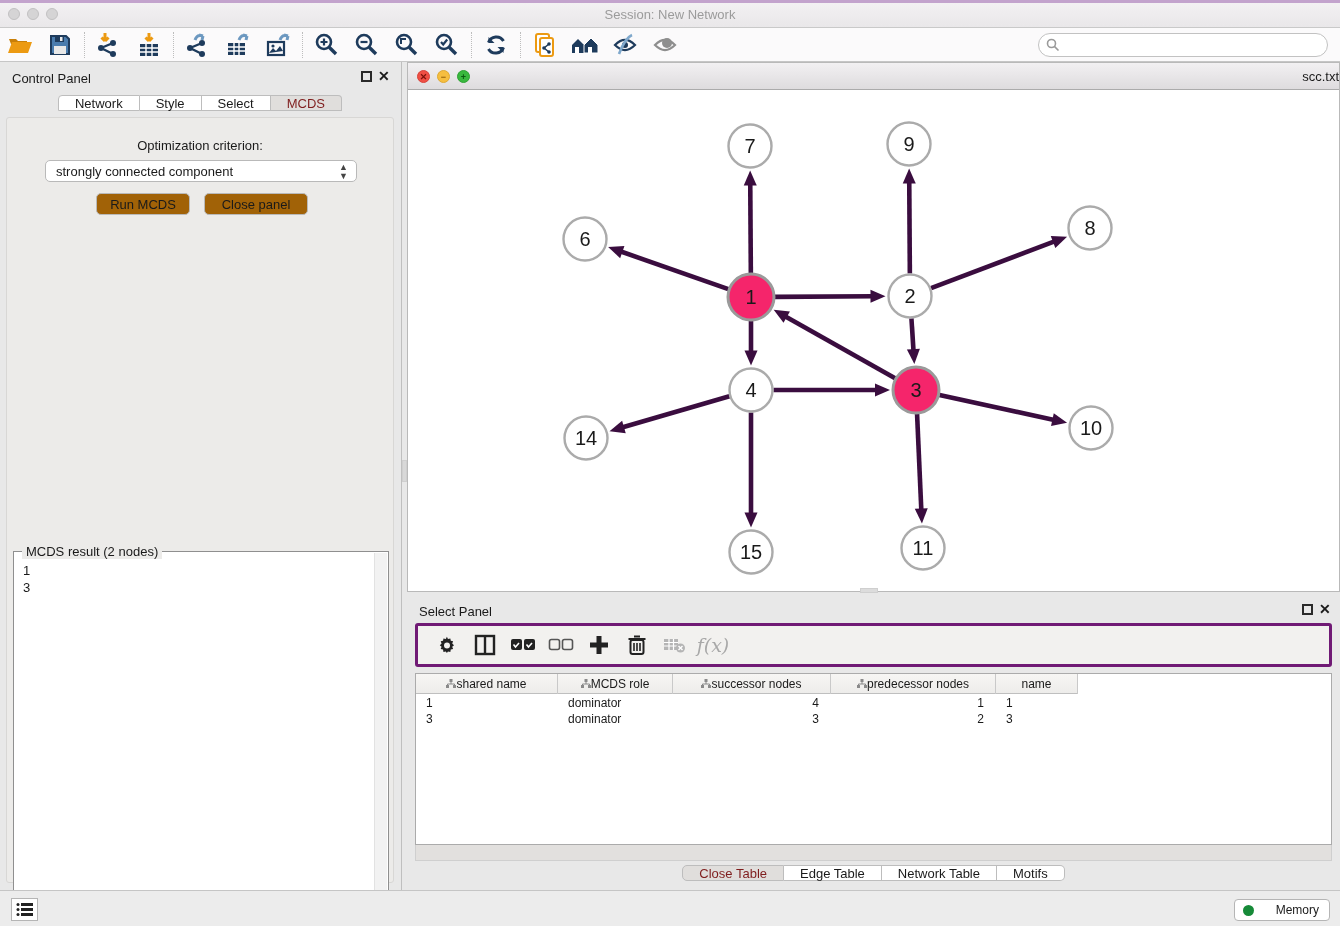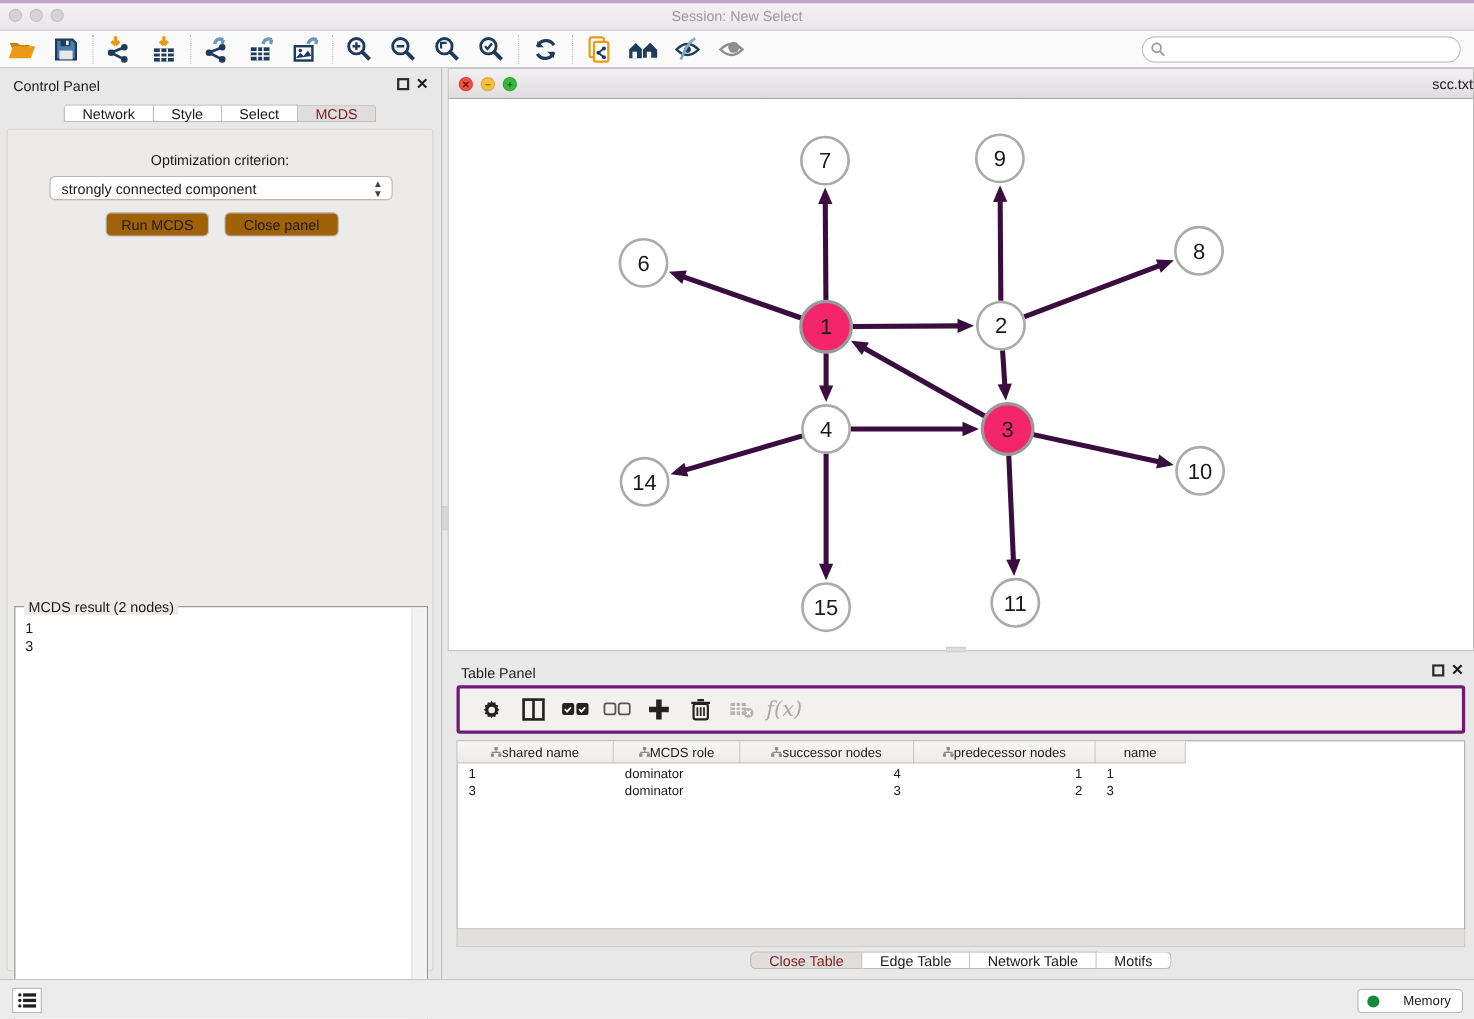--- a/index.html
+++ b/index.html
@@ -107,21 +107,21 @@
 </head>
 <body>
 
 <div class="app">
 
   <div class="titlebar">
     <div class="titlebar-accent"></div>
     <div class="traffic t1"></div>
     <div class="traffic t2"></div>
     <div class="traffic t3"></div>
-    <div class="win-title">Session: New Select</div>
+    <div class="win-title">Session: New Network</div>
   </div>
 
   <div class="toolbar">
     <div class="tb-btn">
       <svg width="26" height="26" viewBox="0 0 26 26">
         <path d="M2 7 h7 l2 2 h9 v3 H4 Z" fill="#C97F08"></path>
         <path d="M1 21 L5 10 L25 10 L21 21 Z" fill="#EC9A12"></path>
       </svg>
     </div>
     <div class="tb-btn">
@@ -348,21 +348,21 @@
           <text x="343" y="469" text-anchor="middle" font-size="20" fill="#1A1A1A" font-family="&quot;Liberation Sans&quot;, sans-serif">15</text>
           <circle cx="515" cy="458" r="21.5" fill="#FFFFFF" stroke="#ABABAB" stroke-width="2.4"></circle>
           <text x="515" y="465" text-anchor="middle" font-size="20" fill="#1A1A1A" font-family="&quot;Liberation Sans&quot;, sans-serif">11</text>
         </svg>
     </div>
   </div>
   <div class="h-splitter-handle"></div>
 
   <div class="tp">
     <div class="panel-head">
-      <span class="ph-title">Table Panel</span>
+      <span class="ph-title">Select Panel</span>
       <span class="ph-float"></span>
       <span class="ph-close">✕</span>
     </div>
 
     <div class="tp-toolbar">
       <div class="tpi">
         <svg width="20" height="20" viewBox="0 0 20 20">
           <path d="M10 2 l1.2 2.4 2.6 -.6 .5 2.6 2.6 .6 -1 2.5 2 1.8 -2 1.8 1 2.5 -2.6 .6 -.5 2.6 -2.6 -.6 L10 20 l-1.2 -1.8 -2.6 .6 -.5 -2.6 -2.6 -.6 1 -2.5 -2 -1.8 2 -1.8 -1 -2.5 2.6 -.6 .5 -2.6 2.6 .6 Z" fill="#222" transform="scale(.9) translate(1,0)"></path>
           <circle cx="10" cy="10.5" r="3" fill="#F2F1EF"></circle>
         </svg>

